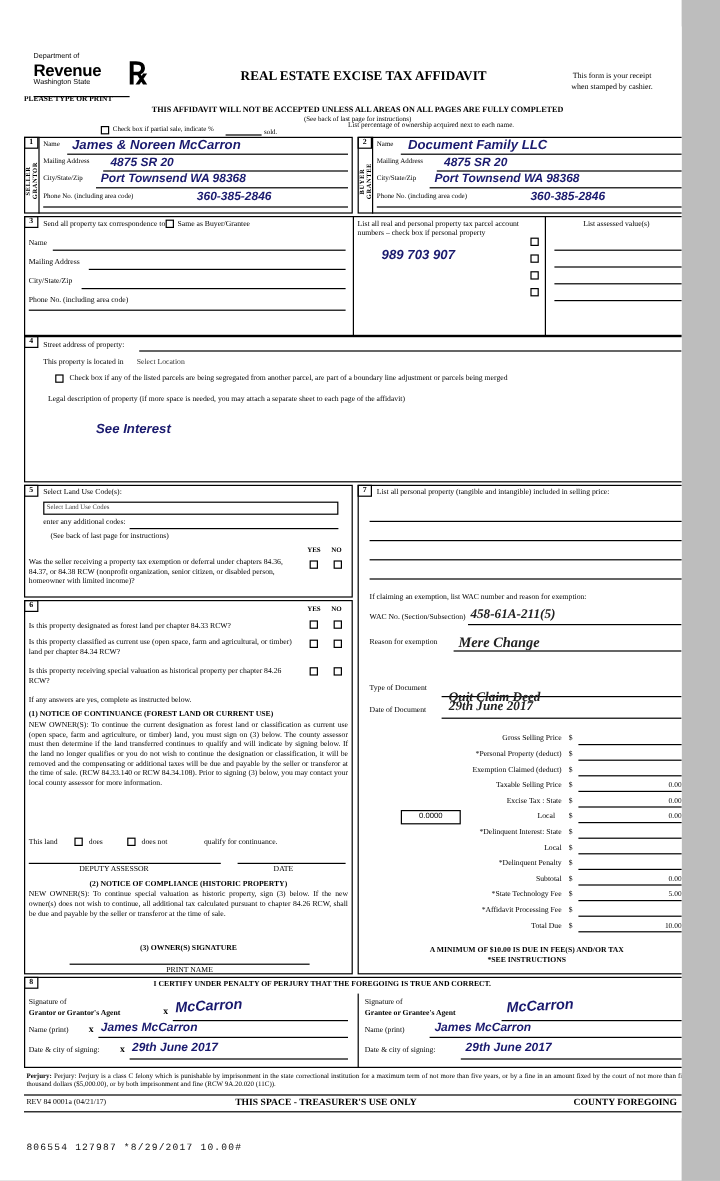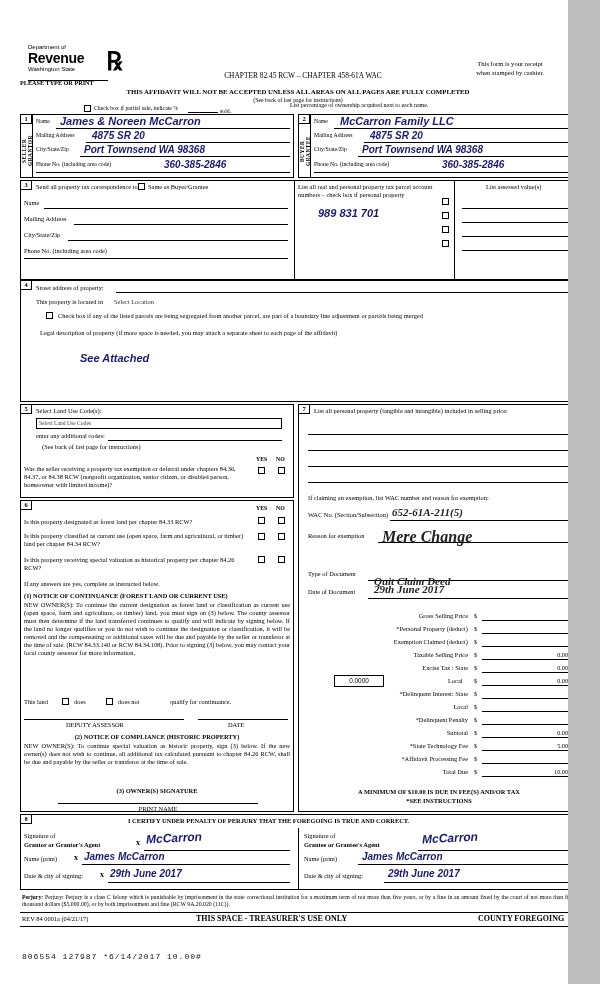--- a/index.html
+++ b/index.html
@@ -31,21 +31,21 @@
  <div class="sheet">
 
   <div class="t logo-wa" style="left:10px;top:22px;">
     <div style="font-size:6px;">Department of</div>
     <div style="font-size:14px;font-weight:bold;letter-spacing:-.3px;">Revenue</div>
     <div style="font-size:6px;">Washington State</div>
   </div>
   <div class="t" style="left:88px;top:20px;font-family:'Liberation Serif',serif;font-size:26px;font-weight:bold;">℞</div>
   <div class="ln" style="left:10px;top:58px;width:80px;height:1px;"></div>
 
-  <div class="t ctr" style="left:150px;top:49px;width:270px;font-size:7.4px;">CHAPTER 82.45 RCW – CHAPTER 458-61A WAC</div>
+  <div class="t b ctr" style="left:150px;top:36px;width:270px;font-size:11px;">REAL ESTATE EXCISE TAX AFFIDAVIT</div>
   <div class="t ctr" style="left:432px;top:38px;width:120px;font-size:6.6px;">This form is your receipt</div>
   <div class="t ctr" style="left:432px;top:47px;width:120px;font-size:6.6px;">when stamped by cashier.</div>
   <div class="t b" style="left:2px;top:57px;font-size:6.2px;">PLEASE TYPE OR PRINT</div>
   <div class="t b ctr" style="left:2px;top:66px;width:556px;font-size:6.8px;">THIS AFFIDAVIT WILL NOT BE ACCEPTED UNLESS ALL AREAS ON ALL PAGES ARE FULLY COMPLETED</div>
   <div class="t ctr" style="left:2px;top:75px;width:556px;font-size:5.8px;">(See back of last page for instructions)</div>
 
   <div class="cb" style="left:66px;top:83px;"></div>
   <div class="t" style="left:76px;top:83px;font-size:5.8px;">Check box if partial sale, indicate %</div>
   <div class="ln" style="left:170px;top:90px;width:30px;height:1px;"></div>
   <div class="t" style="left:202px;top:86px;font-size:5.8px;">sold.</div>
@@ -71,21 +71,21 @@
   <div class="t xs" style="left:18px;top:124px;">City/State/Zip</div>
   <div class="ln" style="left:62px;top:134px;width:210px;height:1px;"></div>
   <div class="t hand" style="left:66px;top:122px;font-size:10px;">Port Townsend WA 98368</div>
 
   <div class="t xs" style="left:18px;top:139px;">Phone No. (including area code)</div>
   <div class="ln" style="left:18px;top:150px;width:254px;height:1px;"></div>
   <div class="t hand" style="left:146px;top:137px;font-size:10px;">360-385-2846</div>
 
   <div class="t xs" style="left:296px;top:96px;">Name</div>
   <div class="ln" style="left:316px;top:106px;width:238px;height:1px;"></div>
-  <div class="t hand" style="left:322px;top:93px;font-size:11px;">McCarron Family LLC</div>
+  <div class="t hand" style="left:322px;top:93px;font-size:11px;">Document Family LLC</div>
 
   <div class="t xs" style="left:296px;top:110px;">Mailing Address</div>
   <div class="ln" style="left:346px;top:120px;width:208px;height:1px;"></div>
   <div class="t hand" style="left:352px;top:108px;font-size:10px;">4875 SR 20</div>
 
   <div class="t xs" style="left:296px;top:124px;">City/State/Zip</div>
   <div class="ln" style="left:340px;top:134px;width:214px;height:1px;"></div>
   <div class="t hand" style="left:344px;top:122px;font-size:10px;">Port Townsend WA 98368</div>
 
   <div class="t xs" style="left:296px;top:139px;">Phone No. (including area code)</div>
@@ -106,21 +106,21 @@
   <div class="t s" style="left:6px;top:193px;">Mailing Address</div>
   <div class="ln" style="left:56px;top:202px;width:214px;height:1px;"></div>
   <div class="t s" style="left:6px;top:209px;">City/State/Zip</div>
   <div class="ln" style="left:50px;top:218px;width:220px;height:1px;"></div>
   <div class="t s" style="left:6px;top:225px;">Phone No. (including area code)</div>
   <div class="ln" style="left:6px;top:236px;width:264px;height:1px;"></div>
 
   <div class="t s" style="left:280px;top:161px;width:152px;">List all real and personal property tax parcel account numbers – check box if personal property</div>
   <div class="t s" style="left:468px;top:161px;">List assessed value(s)</div>
 
-  <div class="t hand" style="left:300px;top:185px;font-size:11px;">989 831 701</div>
+  <div class="t hand" style="left:300px;top:185px;font-size:11px;">989 703 907</div>
   <div class="cb" style="left:424px;top:176px;"></div>
   <div class="cb" style="left:424px;top:190px;"></div>
   <div class="cb" style="left:424px;top:204px;"></div>
   <div class="cb" style="left:424px;top:218px;"></div>
   <div class="ln" style="left:444px;top:186px;width:108px;height:1px;"></div>
   <div class="ln" style="left:444px;top:200px;width:108px;height:1px;"></div>
   <div class="ln" style="left:444px;top:214px;width:108px;height:1px;"></div>
   <div class="ln" style="left:444px;top:228px;width:108px;height:1px;"></div>
 
   <div class="box" style="left:2px;top:258px;width:556px;height:122px;"></div>
@@ -128,21 +128,21 @@
   <div class="t s" style="left:18px;top:262px;">Street address of property:</div>
   <div class="ln" style="left:98px;top:270px;width:452px;height:1px;"></div>
 
   <div class="t s" style="left:18px;top:276px;">This property is located in</div>
   <div class="t s" style="left:96px;top:276px;color:#333;">Select Location</div>
 
   <div class="cb" style="left:28px;top:290px;"></div>
   <div class="t s" style="left:40px;top:290px;width:500px;">Check box if any of the listed parcels are being segregated from another parcel, are part of a boundary line adjustment or parcels being merged</div>
 
   <div class="t s" style="left:22px;top:307px;">Legal description of property (if more space is needed, you may attach a separate sheet to each page of the affidavit)</div>
-  <div class="t hand" style="left:62px;top:330px;font-size:11px;">See Attached</div>
+  <div class="t hand" style="left:62px;top:330px;font-size:11px;">See Interest</div>
 
   <div class="box" style="left:2px;top:382px;width:274px;height:94px;"></div>
   <div class="numbox" style="left:2px;top:382px;width:12px;height:10px;">5</div>
   <div class="t s" style="left:18px;top:385px;">Select Land Use Code(s):</div>
   <div class="selbox" style="left:18px;top:396px;width:246px;height:11px;">Select Land Use Codes</div>
   <div class="t s" style="left:18px;top:410px;">enter any additional codes:</div>
   <div class="ln" style="left:90px;top:418px;width:174px;height:1px;"></div>
   <div class="t s" style="left:24px;top:421px;">(See back of last page for instructions)</div>
 
   <div class="t xs b" style="left:238px;top:434px;">YES</div>
@@ -195,25 +195,25 @@
   <div class="numbox" style="left:280px;top:382px;width:12px;height:10px;">7</div>
   <div class="t s" style="left:296px;top:385px;width:256px;">List all  personal property (tangible and intangible) included in selling price:</div>
   <div class="ln" style="left:290px;top:412px;width:262px;height:1px;"></div>
   <div class="ln" style="left:290px;top:428px;width:262px;height:1px;"></div>
   <div class="ln" style="left:290px;top:444px;width:262px;height:1px;"></div>
   <div class="ln" style="left:290px;top:460px;width:262px;height:1px;"></div>
 
   <div class="t s" style="left:290px;top:472px;">If claiming an exemption, list WAC number and reason for exemption:</div>
   <div class="t s" style="left:290px;top:489px;">WAC No. (Section/Subsection)</div>
   <div class="ln" style="left:372px;top:498px;width:178px;height:1px;"></div>
-  <div class="t hand2" style="left:374px;top:484px;font-size:11px;">652-61A-211(5)</div>
+  <div class="t hand2" style="left:374px;top:484px;font-size:11px;">458-61A-211(5)</div>
 
   <div class="t s" style="left:290px;top:510px;">Reason for exemption</div>
   <div class="ln" style="left:360px;top:520px;width:190px;height:1px;"></div>
-  <div class="t hand2" style="left:364px;top:506px;font-size:16px;text-align:right;">Mere Change</div>
+  <div class="t hand2" style="left:364px;top:506px;font-size:12px;text-align:right;">Mere Change</div>
 
   <div class="t s" style="left:290px;top:548px;">Type of Document</div>
   <div class="ln" style="left:350px;top:558px;width:200px;height:1px;"></div>
   <div class="t hand2" style="left:356px;top:553px;font-size:11px;">Quit Claim Deed</div>
 
   <div class="t s" style="left:290px;top:566px;">Date of Document</div>
   <div class="ln" style="left:350px;top:576px;width:200px;height:1px;"></div>
   <div class="t hand2" style="left:356px;top:561px;font-size:11px;">29th June 2017</div>
 
   <div class="t s" style="left:330px;top:590px;width:120px;text-align:right;">Gross Selling Price</div>
@@ -316,16 +316,16 @@
   <div class="t hand" style="left:370px;top:846px;font-size:10px;">29th June 2017</div>
 
   <div class="t xs" style="left:4px;top:872px;width:552px;text-align:justify;"><b>Perjury:</b> <span>Perjury: Perjury is a class C felony which is punishable by imprisonment in the state correctional institution for a maximum term of not more than five years, or by a fine in an amount fixed by the court of not more than five thousand dollars ($5,000.00), or by both imprisonment and fine (RCW 9A.20.020 (11C)).</span></div>
   <div class="ln" style="left:2px;top:890px;width:556px;height:1px;"></div>
 
   <div class="t s" style="left:4px;top:893px;">REV 84 0001a (04/21/17)</div>
   <div class="t b" style="left:178px;top:892px;font-size:8px;">THIS SPACE - TREASURER'S USE ONLY</div>
   <div class="t b" style="left:460px;top:892px;font-size:8px;">COUNTY FOREGOING</div>
   <div class="ln" style="left:2px;top:904px;width:556px;height:1px;"></div>
 
-  <div class="footer" style="left:4px;top:930px;">806554 127987 *6/14/2017 10.00#</div>
+  <div class="footer" style="left:4px;top:930px;">806554 127987 *8/29/2017 10.00#</div>
 
  </div>
 </div>
 
 </body></html>

